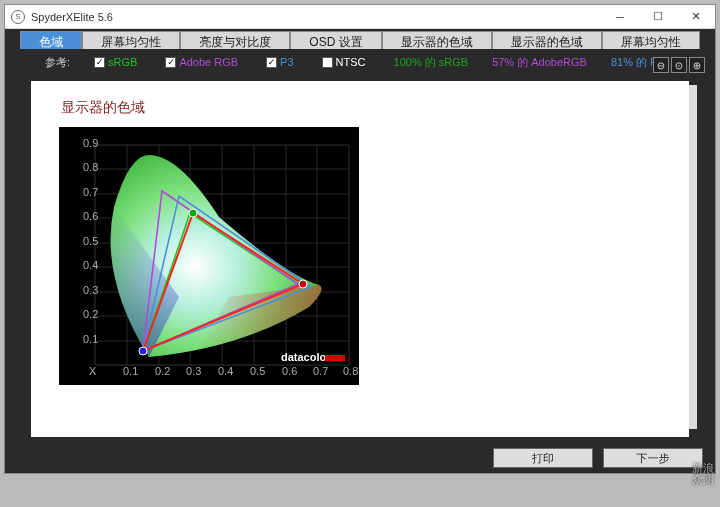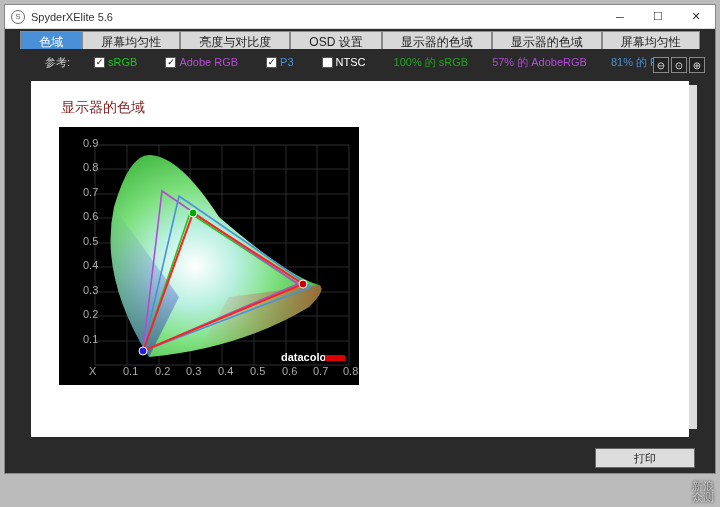--- a/index.html
+++ b/index.html
@@ -19,23 +19,23 @@
 .cb{width:11px;height:11px;background:#fff;border:1px solid #555;display:inline-flex;align-items:center;justify-content:center;font-size:9px;color:#000}
 .res{color:#1fa51f}
 .res.ar{color:#b44bd6}
 .res.p3{color:#4a90d9}
 .zoom{position:absolute;right:10px;top:28px;display:flex;gap:2px}
 .zbtn{width:16px;height:16px;border:1px solid #888;background:#222;color:#ddd;display:flex;align-items:center;justify-content:center;font-size:10px}
 .content{flex:1;margin:6px 26px 6px 26px;background:#fff;position:relative;overflow:hidden}
 .scrollbar{position:absolute;right:18px;top:56px;bottom:44px;width:8px;background:#ddd}
 .ctitle{padding:18px 0 10px 30px;font-size:14px;color:#7f1d1d}
 .chart{margin-left:28px;width:300px;height:224px;background:#000;position:relative}
-.footer{height:30px;background:#2a2a2a;display:flex;align-items:center;justify-content:flex-end;padding-right:20px;gap:10px}
+.footer{height:30px;background:#2a2a2a;display:flex;align-items:center;justify-content:flex-end;padding-right:12px;gap:10px}
 .btn{width:100px;height:20px;background:#ddd;border:1px solid #666;color:#222;display:flex;align-items:center;justify-content:center;font-size:11px}
-.watermark{position:absolute;right:6px;bottom:4px;color:rgba(255,255,255,.6);font-size:10px;text-align:right;line-height:11px;pointer-events:none;z-index:50;text-shadow:0 0 3px #000}
+.watermark{position:absolute;right:6px;bottom:22px;color:rgba(255,255,255,.6);font-size:10px;text-align:right;line-height:11px;pointer-events:none;z-index:50;text-shadow:0 0 3px #000}
 svg{display:block}
 </style>
 </head>
 <body>
 
 <div class="window">
   <div class="titlebar">
     <span class="ico">S</span>
     <span class="ttl">SpyderXElite 5.6</span>
     <div class="winbtns">
@@ -174,20 +174,21 @@
             <rect x="266" y="228" width="20" height="6" fill="#d00"></rect>
           </g>
         </svg>
       </div>
     </div>
 
     <div class="scrollbar"></div>
 
     <div class="footer">
       <div class="btn">打印</div>
+      <div class="btn">下一步</div>
     </div>
   </div>
 </div>
 
 <div class="watermark">
   <div>新浪</div>
     <div>众测</div>
 </div>
 
 </body></html>

